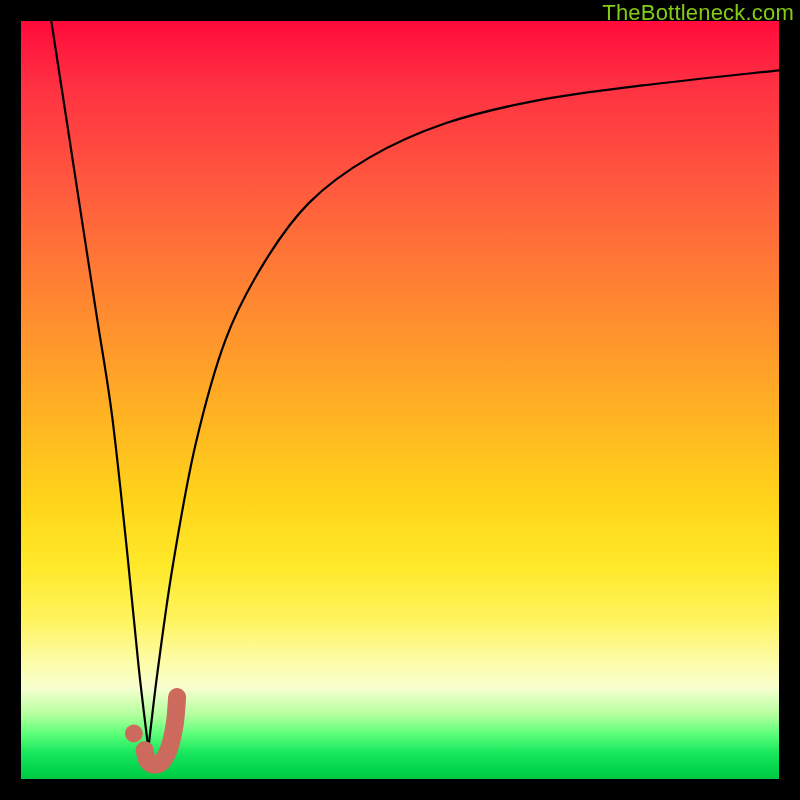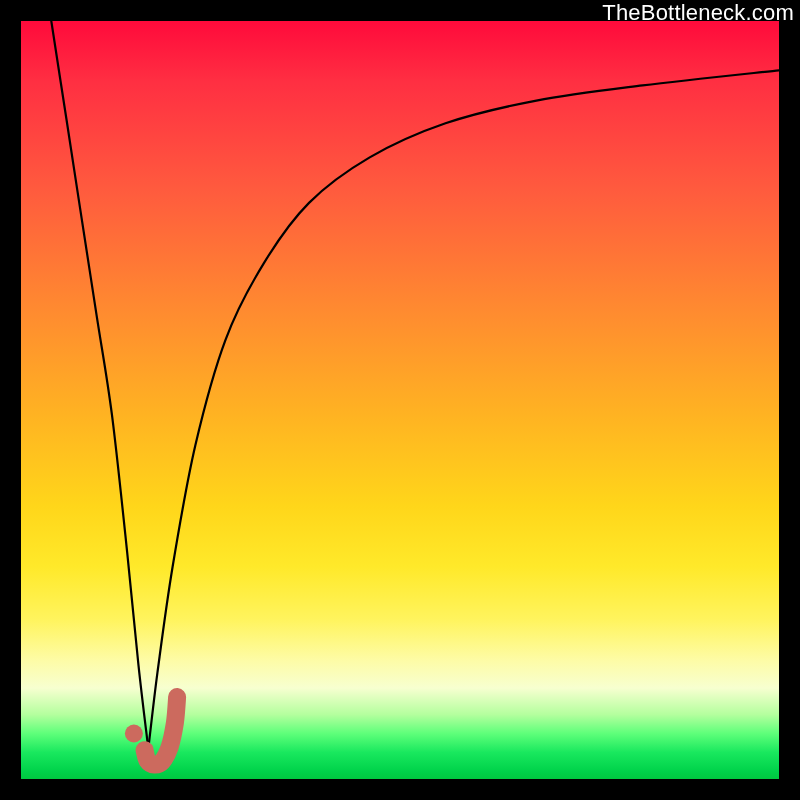--- a/index.html
+++ b/index.html
@@ -44,21 +44,21 @@
       #5eff7a 94%,
       #19e85e 96.5%,
       #00d24a 99%,
       #00c840 100%
     );
   }
   .watermark {
     position: absolute;
     top: 0px;
     right: 6px;
-    color: #ffffff;
+    color: #84cc16;
     font-size: 22px;
     letter-spacing: 0.2px;
     font-weight: 500;
     user-select: none;
   }
   svg.curve-layer {
     position: absolute;
     inset: 0;
     width: 758px;
     height: 758px;

